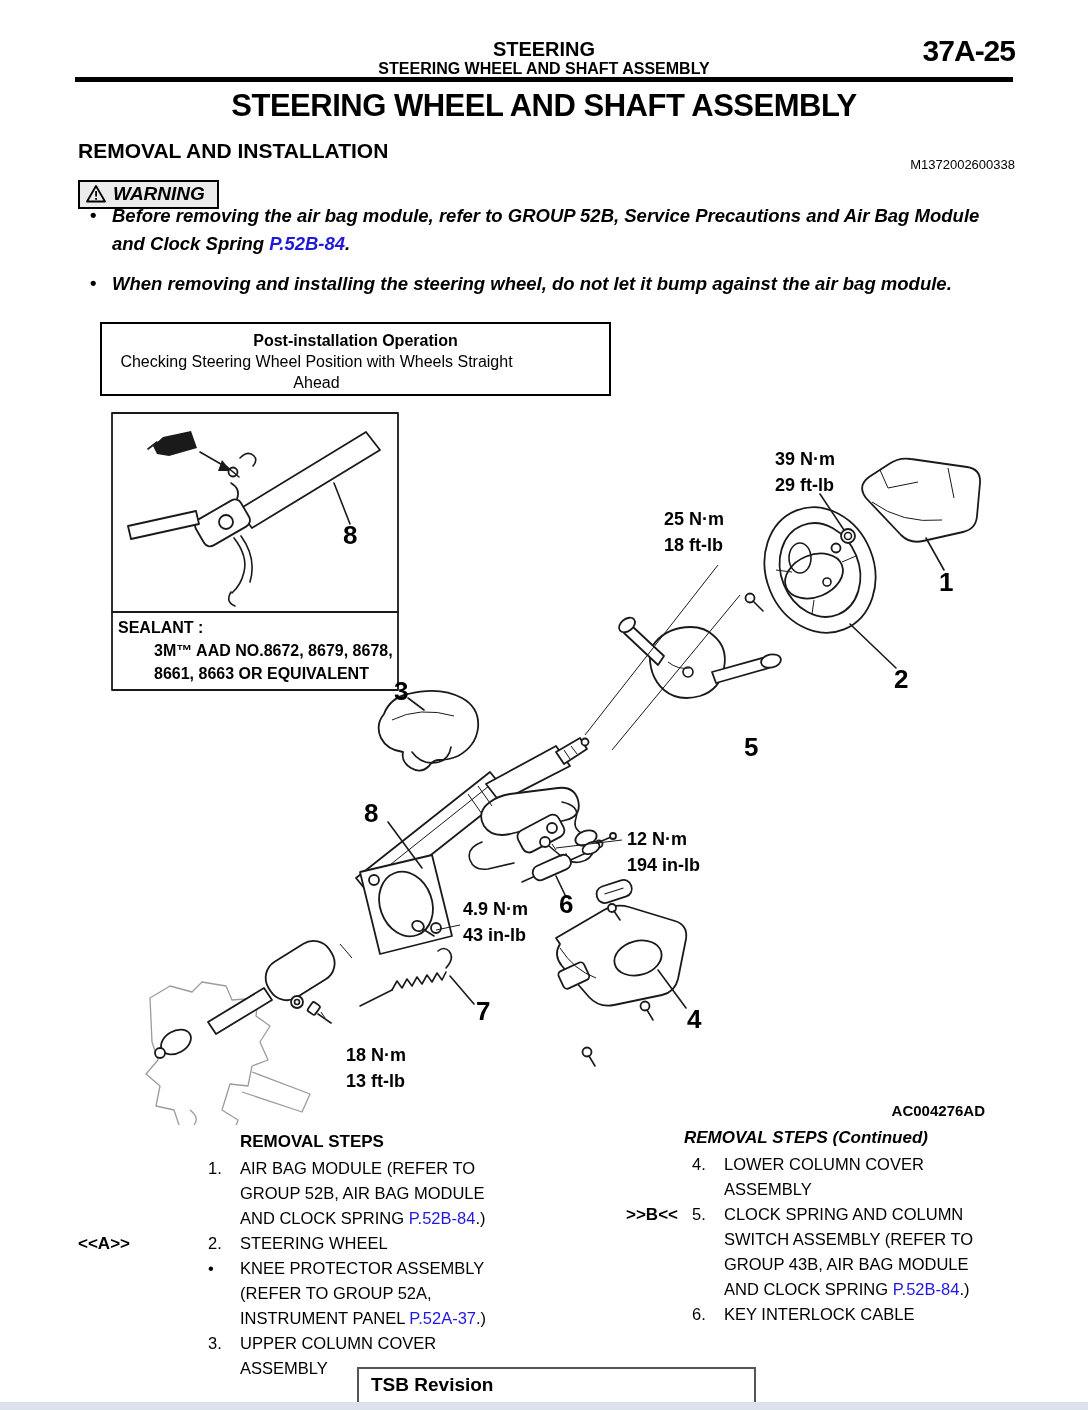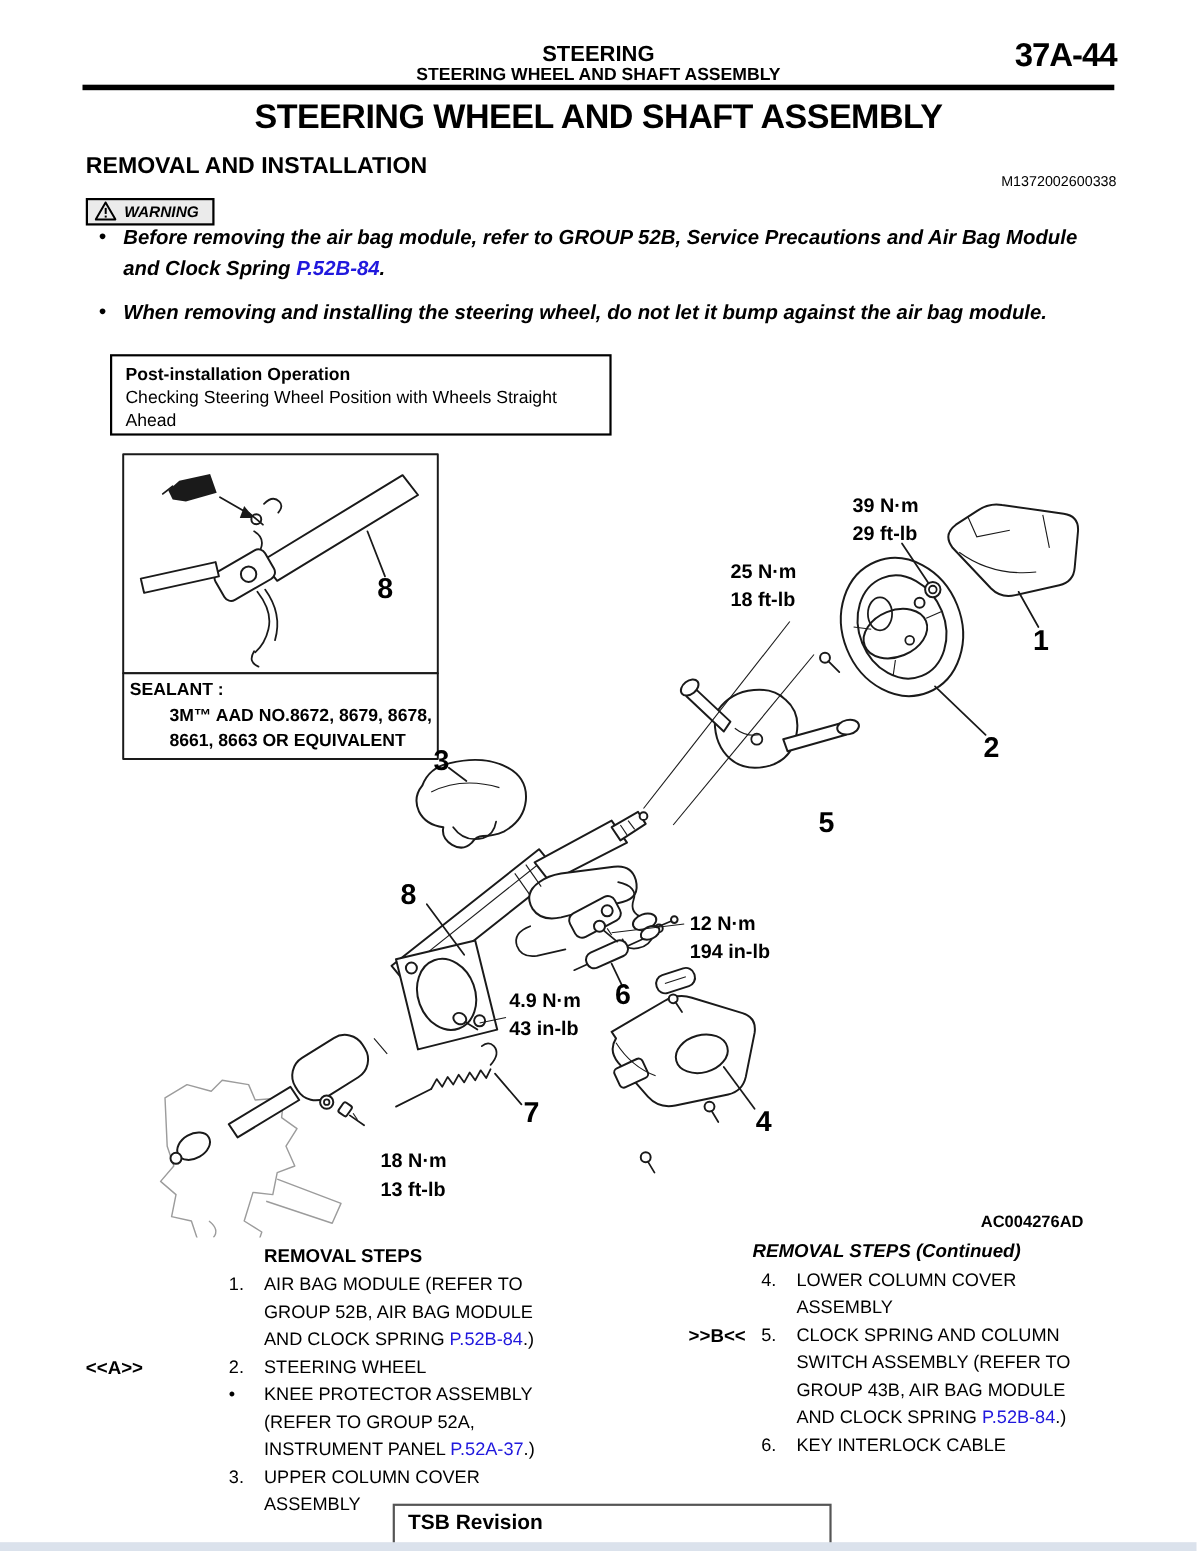--- a/index.html
+++ b/index.html
@@ -15,29 +15,29 @@
   .hd-section{left:75px;top:38px;width:938px;text-align:center;font-weight:bold;font-size:20px;}
   .hd-sub{left:75px;top:60px;width:938px;text-align:center;font-weight:bold;font-size:16px;}
   .hd-page{top:34px;right:73px;font-weight:bold;font-size:30px;letter-spacing:-1px;}
   .hd-rule{left:75px;top:77px;width:938px;height:5px;background:#000;}
   .h1{left:0;top:88px;width:1088px;text-align:center;font-weight:bold;font-size:31px;letter-spacing:-0.5px;}
   .h2{left:78px;top:139px;font-weight:bold;font-size:21px;}
   .docnum{top:157px;right:73px;font-size:13px;}
   
   .warn-badge{left:78px;top:180px;display:inline-flex;align-items:center;gap:7px;
     border:2px solid #000;background:var(--warning-bg);padding:1px 12px 2px 6px;
-    font-weight:bold;font-style:italic;font-size:14px;}
+    font-weight:bold;font-style:italic;font-size:19px;}
   .warn-list{left:88px;top:202px;width:905px;}
   .warn-item{position:relative;padding-left:24px;font-weight:bold;font-style:italic;
     font-size:18.5px;line-height:28px;margin-bottom:12px;width:900px;}
   .warn-item .dot{position:absolute;left:2px;top:-1px;font-style:normal;}
   .warn-item .wrap{display:block;max-width:885px;}
   a.link{color:var(--link-blue);text-decoration:none;cursor:pointer;}
   
-  .postbox{left:100px;top:322px;width:456px;height:74px;border:2px solid #000;padding:6px 12px;}
+  .postbox{left:100px;top:322px;width:511px;height:74px;border:2px solid #000;padding:6px 12px;text-align:center;}
   .postbox .pt{font-weight:bold;font-size:16px;line-height:21px;}
   .postbox .pb{font-size:16px;line-height:21px;max-width:405px;}
   
   .diagram{left:0;top:410px;width:1088px;height:715px;}
   .diagram svg{position:absolute;left:0;top:0;}
   .partnum{position:absolute;font-weight:bold;font-size:26px;letter-spacing:-1px;}
   .torque{position:absolute;font-weight:bold;font-size:18px;line-height:26px;white-space:pre-line;}
   .figcode{position:absolute;left:835px;top:692px;width:150px;text-align:right;
     font-weight:bold;font-size:15px;}
   .sealtext{position:absolute;left:118px;top:206px;width:276px;font-weight:bold;font-size:16px;line-height:23px;}
@@ -63,21 +63,21 @@
   svg .ghost{stroke:var(--ghost);stroke-width:1.3;fill:none;stroke-linejoin:round;}
   svg .blk{fill:var(--line-art);stroke:none;}
 </style>
 </head>
 <body>
 
 <div class="page">
 
   <div class="abs hd-section">STEERING</div>
   <div class="abs hd-sub">STEERING WHEEL AND SHAFT ASSEMBLY</div>
-  <div class="abs hd-page">37A-44</div>
+  <div class="abs hd-page">37A-25</div>
   <div class="abs hd-rule"></div>
 
   <div class="abs h1">STEERING WHEEL AND SHAFT ASSEMBLY</div>
   <div class="abs h2">REMOVAL AND INSTALLATION</div>
   <div class="abs docnum">M1372002600338</div>
 
   <div class="abs warn-badge">
     <span style="display:inline-flex;">
       <svg width="20" height="18" viewBox="0 0 20 18">
         <path d="M10 1 L19 16.5 L1 16.5 Z" fill="none" stroke="#000" stroke-width="1.8" stroke-linejoin="round"></path>

